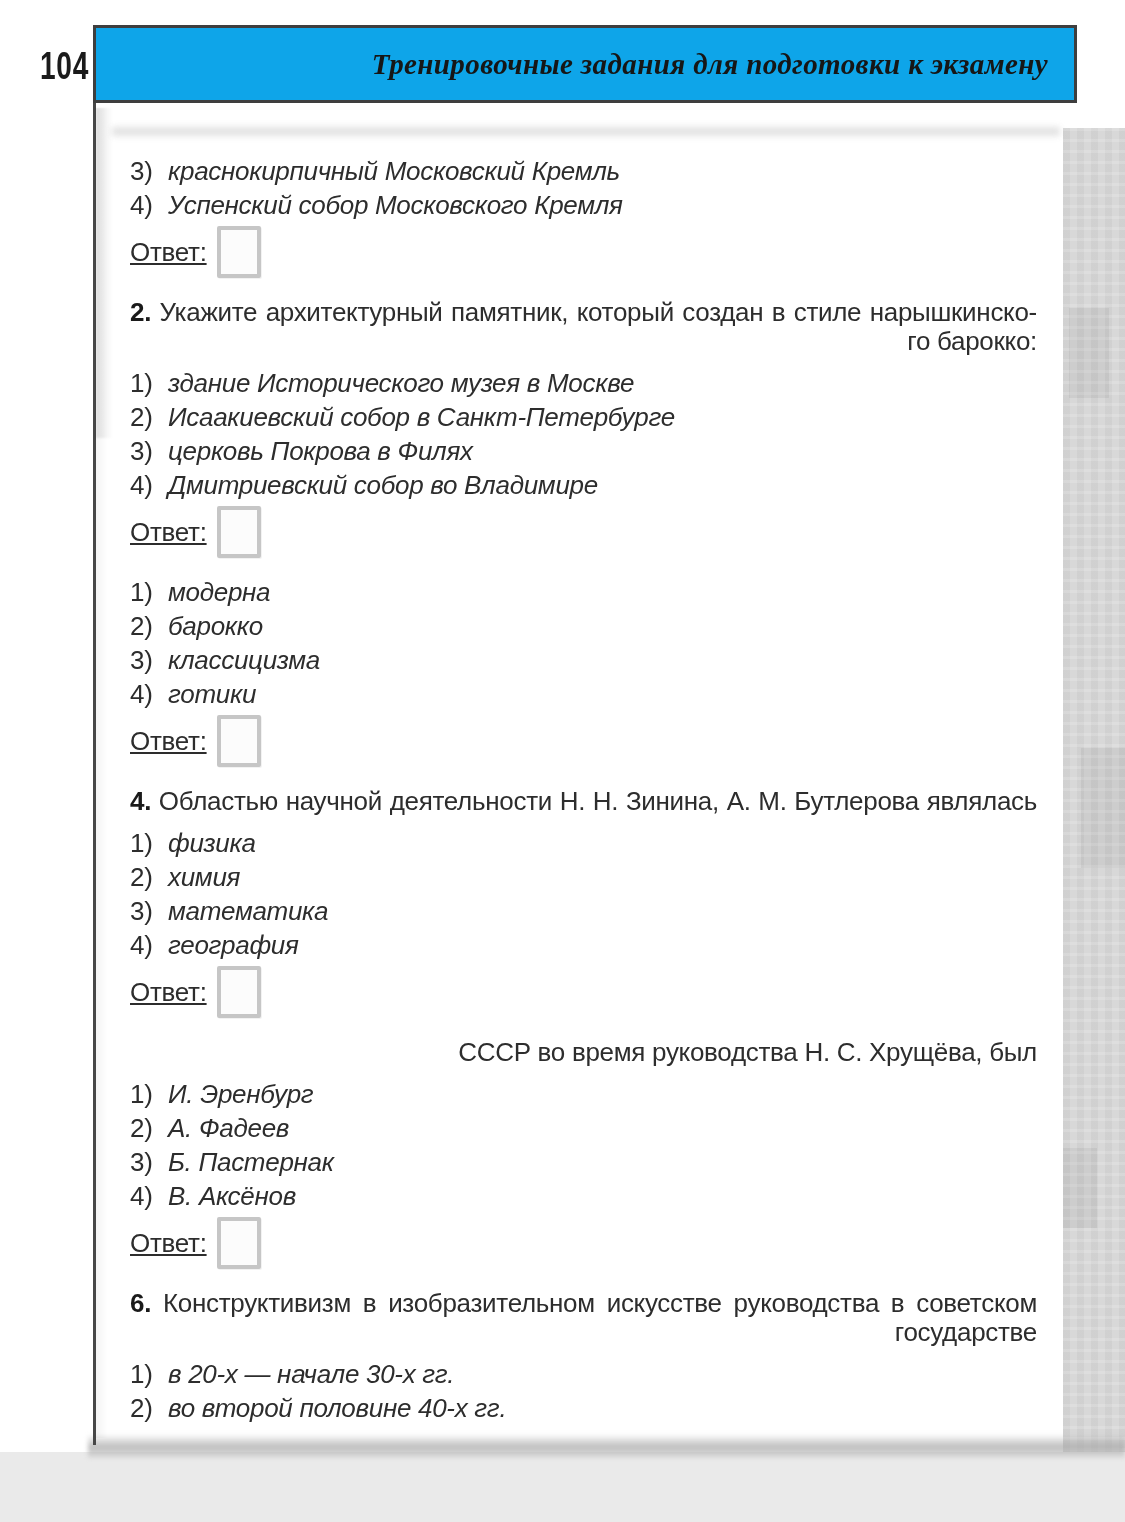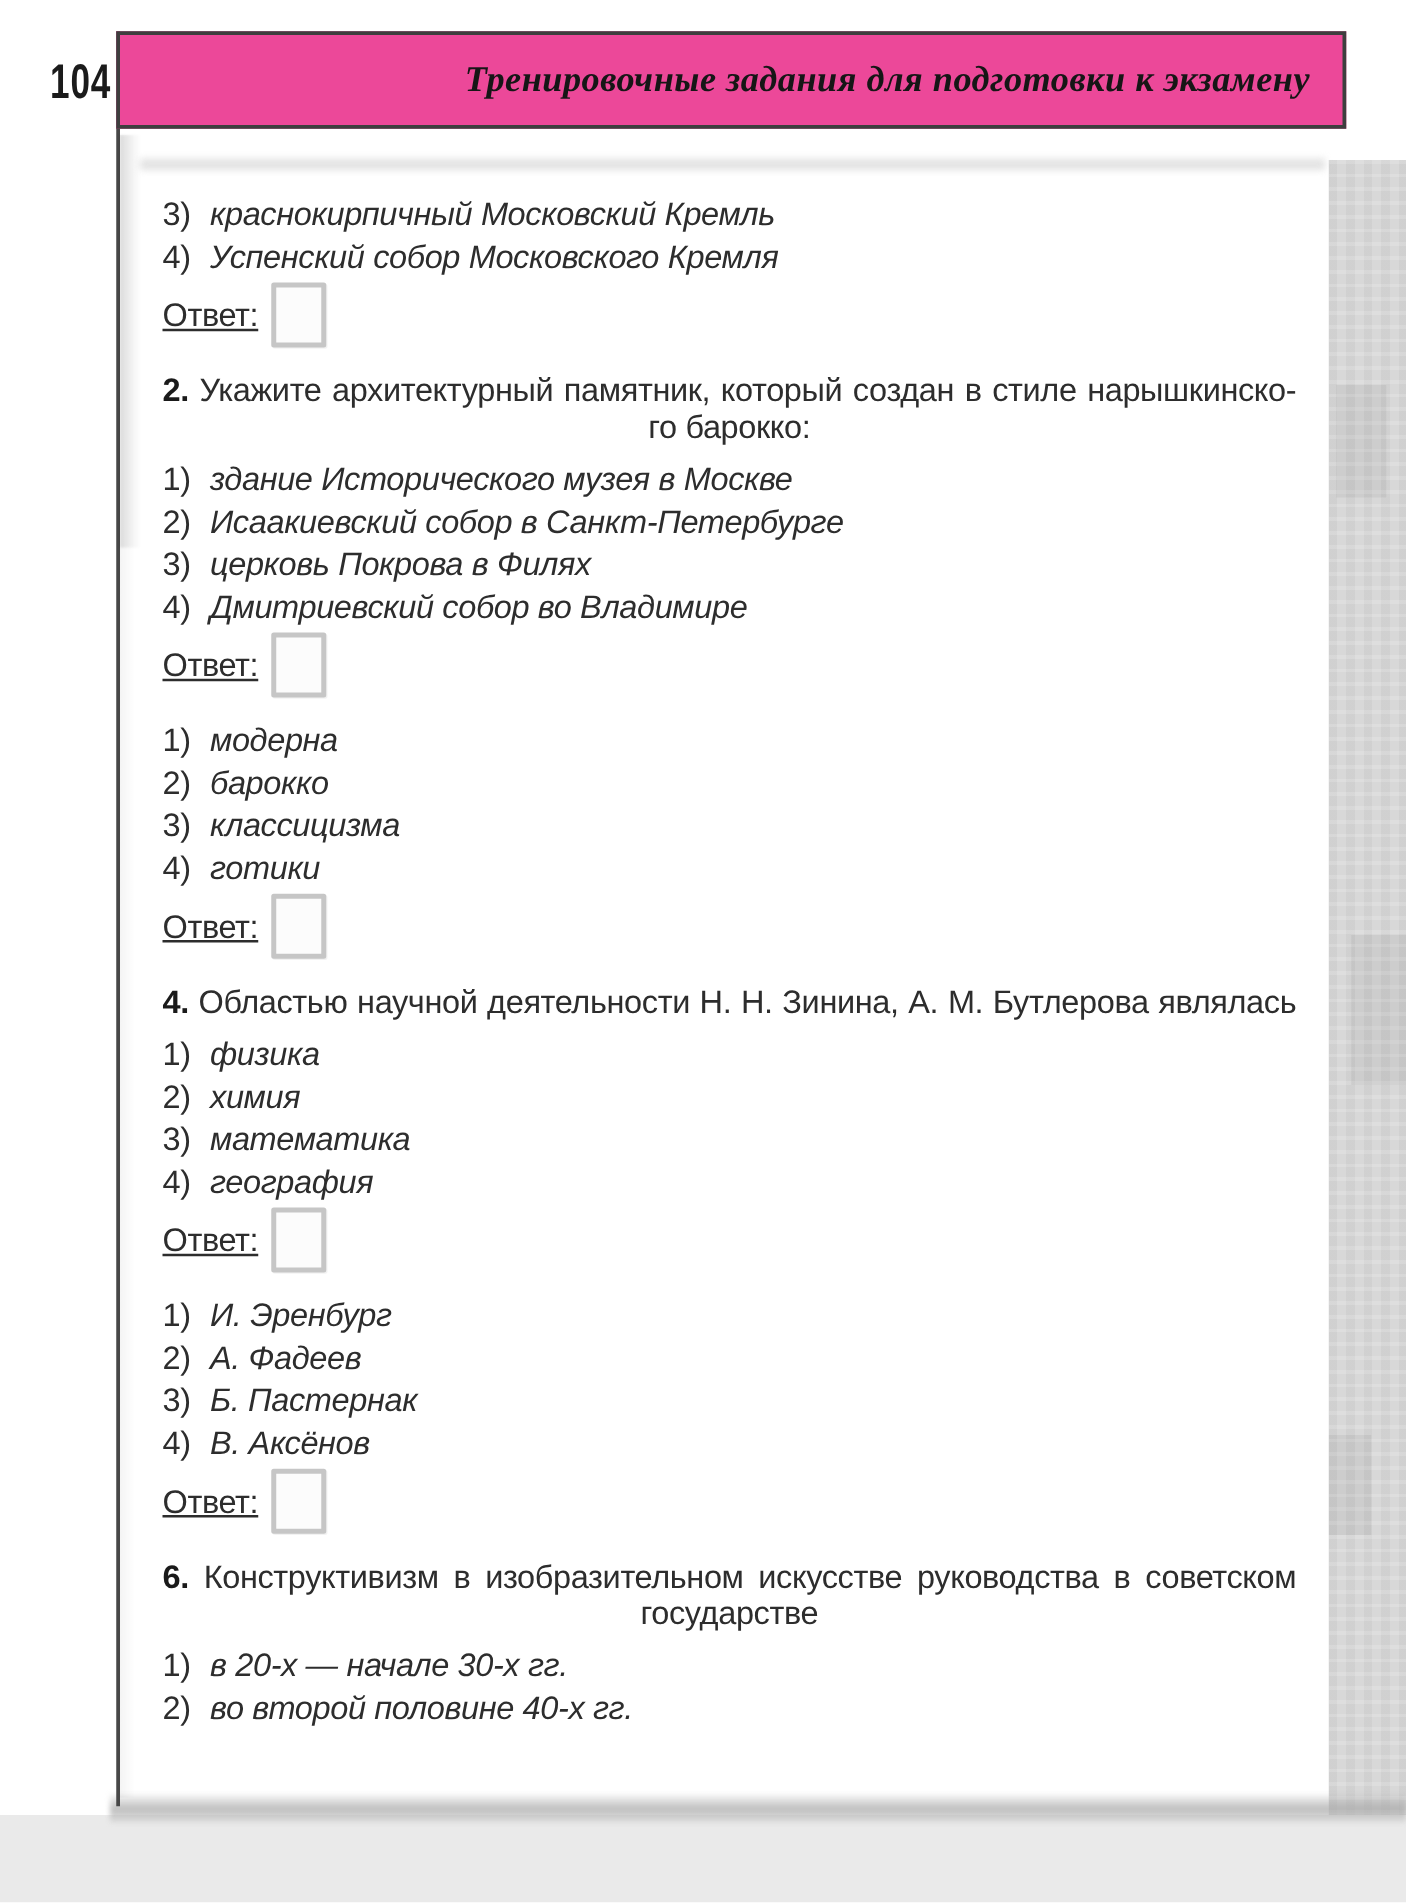--- a/index.html
+++ b/index.html
@@ -54,21 +54,21 @@
   .page-num {
     position: absolute; left: 40px; top: 44px;
     font-weight: 700; font-size: 39px; color: #1b1b1b;
     letter-spacing: 1px;
     transform: scaleX(0.72); transform-origin: left top;
   }
   .header-box {
     position: absolute; left: 93px; top: 25px; width: 984px; height: 78px;
     box-sizing: border-box;
     border: 3px solid #3e3e3e;
-    background: #ec4899;
+    background: #0ea5e9;
     display: flex; align-items: center; justify-content: flex-end;
     padding-right: 26px;
   }
   .header-title {
     font-family: "Liberation Serif", serif;
     font-style: italic; font-weight: 700;
     font-size: 29px; color: #161616;
     letter-spacing: 0.4px;
     white-space: nowrap;
   }
@@ -76,21 +76,21 @@
   
   .content {
     position: absolute; left: 130px; top: 157px; width: 907px;
     font-size: 26px; line-height: 29px; color: #2d2d2d;
     letter-spacing: -0.3px;
   }
   .question { margin-top: 20px; }
   #questions > .question:first-child { margin-top: 0; }
   .q-line { width: 100%; }
   .q-line.just { text-align: justify; text-align-last: justify; }
-  .q-line.plain { text-align: center; }
+  .q-line.plain { text-align: right; }
   .q-num { font-weight: 700; color: #1a1a1a; }
   .options { margin-top: 13px; }
   .question > .options:first-child { margin-top: 0; }
   .option { display: flex; margin-bottom: 5px; }
   .opt-num { width: 38px; flex: none; }
   .opt-text { flex: 1; font-style: italic; }
   .answer-row { margin-top: 6px; height: 52px; display: flex; align-items: center; text-decoration: underline; }
   .answer-label { margin-right: 10px; }
   .answer-box {
     display: inline-block; width: 36px; height: 44px;
@@ -206,20 +206,21 @@
             <span class="opt-num">4)</span>
             <span class="opt-text">география</span>
           </div>
         </div>
         <div class="answer-row">
           <span class="answer-label">Ответ:</span>
           <span class="answer-box"></span>
         </div>
       </div>
       <div class="question">
+        <div class="q-line plain"><span class="q-text">СССР во время руководства Н. С. Хрущёва, был</span></div>
         <div class="options">
           <div class="option">
             <span class="opt-num">1)</span>
             <span class="opt-text">И. Эренбург</span>
           </div>
           <div class="option">
             <span class="opt-num">2)</span>
             <span class="opt-text">А. Фадеев</span>
           </div>
           <div class="option">

